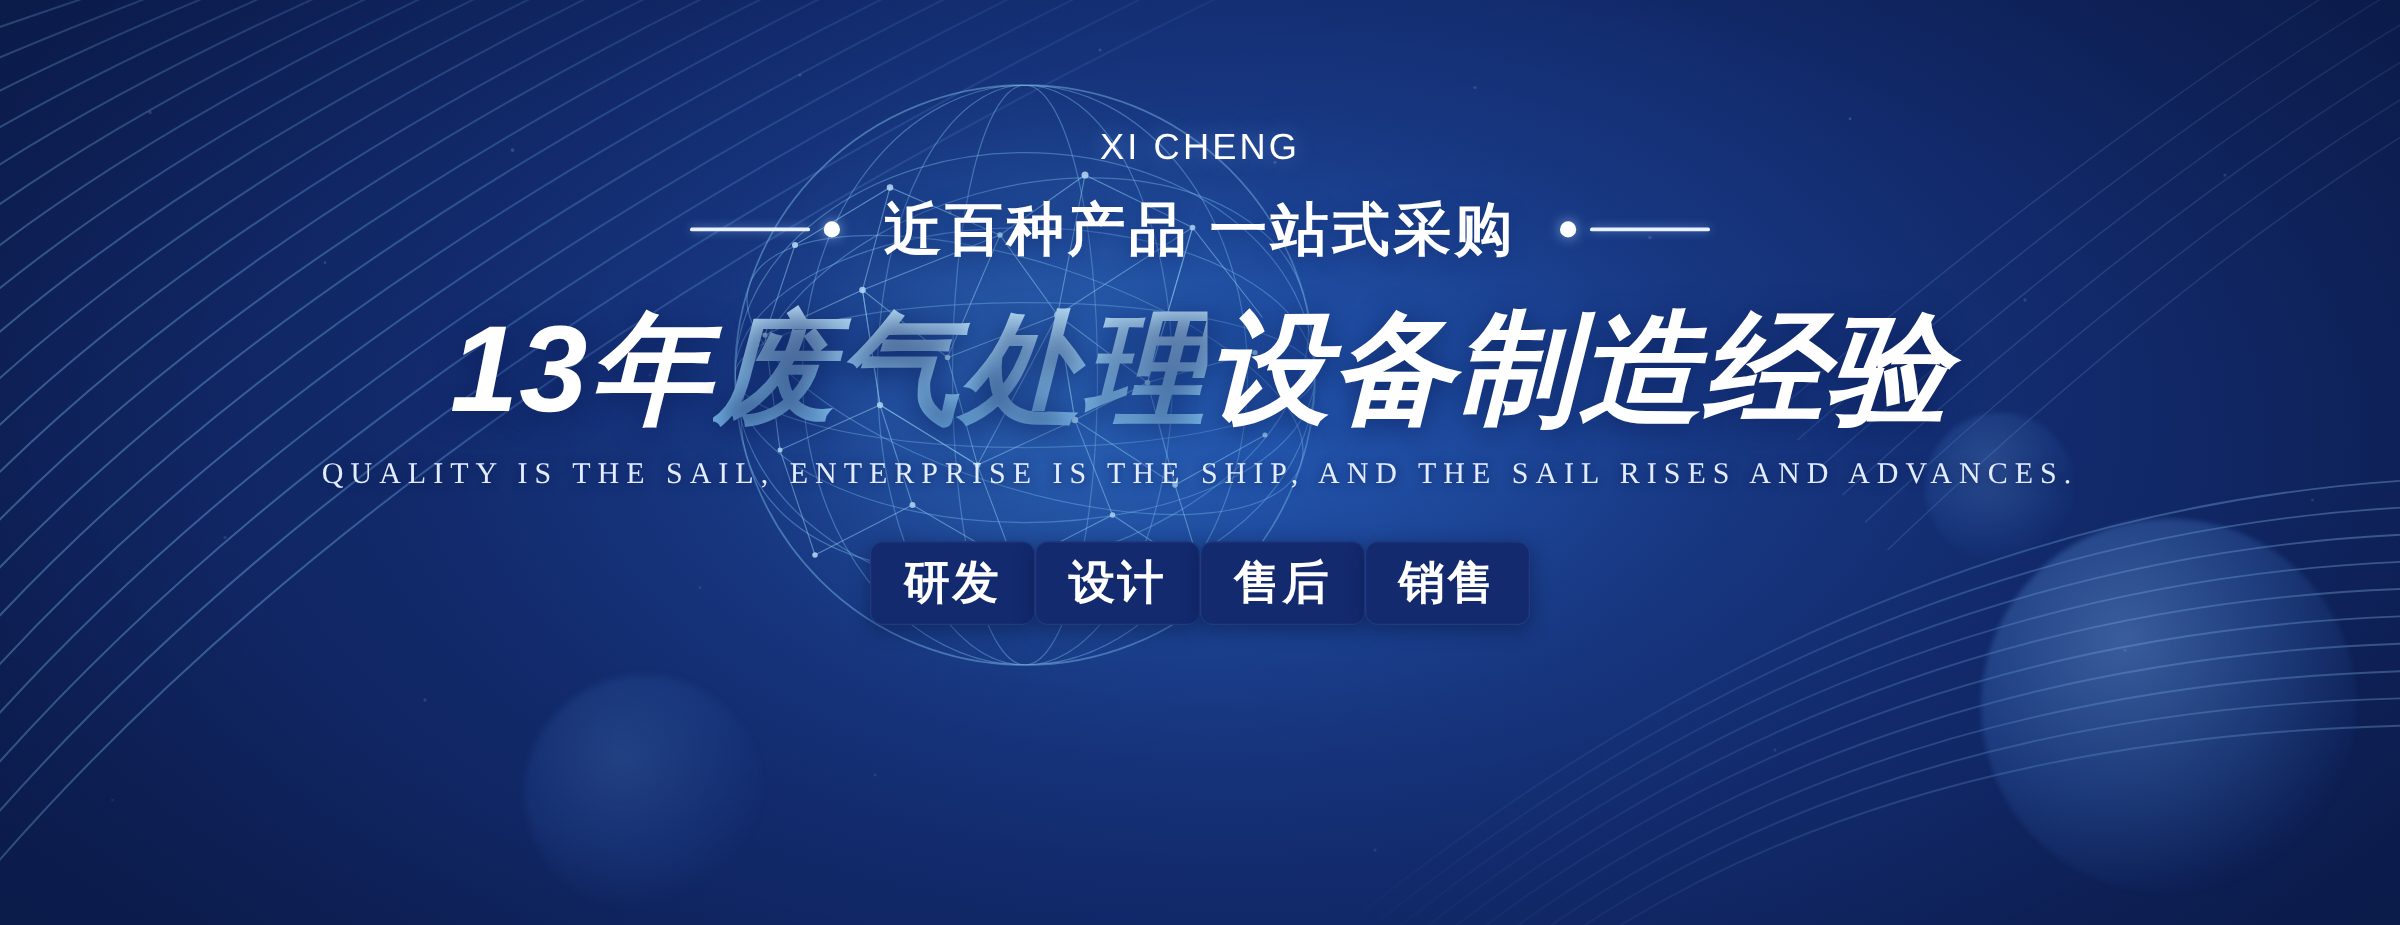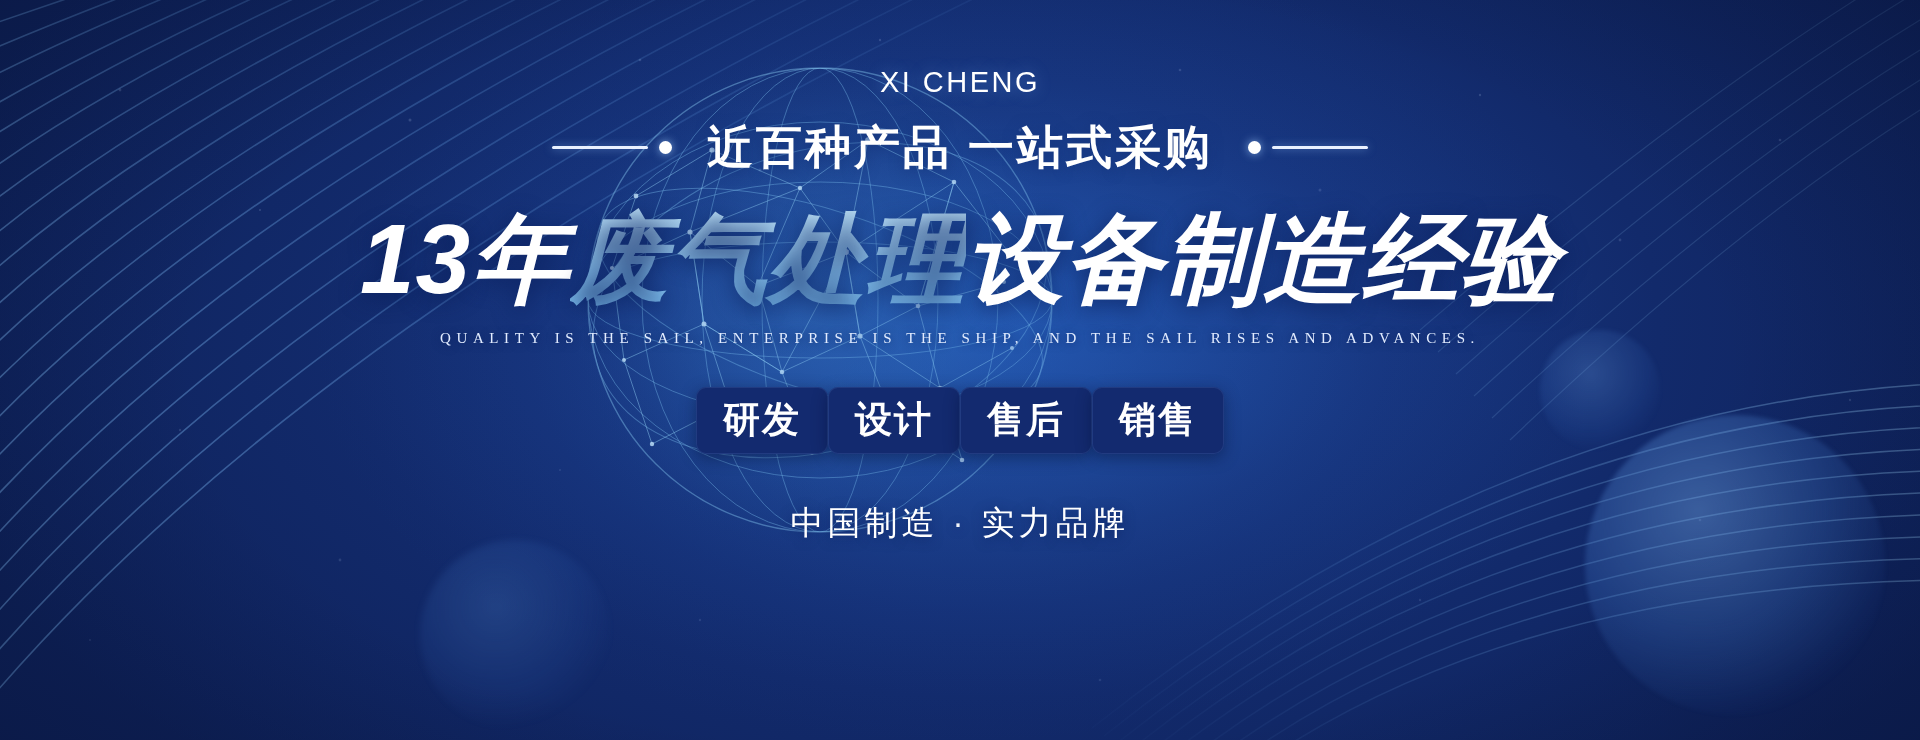--- a/index.html
+++ b/index.html
@@ -57,21 +57,21 @@
   }
 
   
   .content {
     position: relative;
     z-index: 6;
     width: 100%; height: 100%;
     display: flex;
     flex-direction: column;
     align-items: center;
-    padding-top: 68px;
+    padding-top: 104px;
   }
 
   .brand-en {
     color: #ffffff;
     font-size: 29px;
     letter-spacing: 2.5px;
     font-weight: 400;
     line-height: 1;
     text-shadow: 0 0 16px rgba(120,180,255,.45);
     margin-bottom: 27px;
@@ -125,21 +125,21 @@
     background: linear-gradient(180deg,#c3e6fb 0%,#8cc8f2 60%,#76b9ec 100%);
     -webkit-background-clip: text;
     background-clip: text;
     -webkit-text-fill-color: transparent;
   }
 
   .tagline {
     margin-top: 18px;
     color: #e2ecff;
     font-family: "Liberation Serif", "DejaVu Serif", serif;
-    font-size: 15px;
+    font-size: 24px;
     letter-spacing: 5.6px;
     white-space: nowrap;
     text-shadow: 0 1px 8px rgba(10,30,90,.8);
   }
 
   .badges {
     margin-top: 40px;
     display: flex;
   }
   .badge {
@@ -353,18 +353,15 @@
 
     <div class="tagline">QUALITY IS THE SAIL, ENTERPRISE IS THE SHIP, AND THE SAIL RISES AND ADVANCES.</div>
 
     <div class="badges">
       <div class="badge">研发</div>
       <div class="badge">设计</div>
       <div class="badge">售后</div>
       <div class="badge">销售</div>
     </div>
 
-    <div class="footnote">
-      <span>中国制造</span><span class="sep">·</span><span>实力品牌</span>
-    </div>
 
   </div>
 </div>
 
 </body></html>

